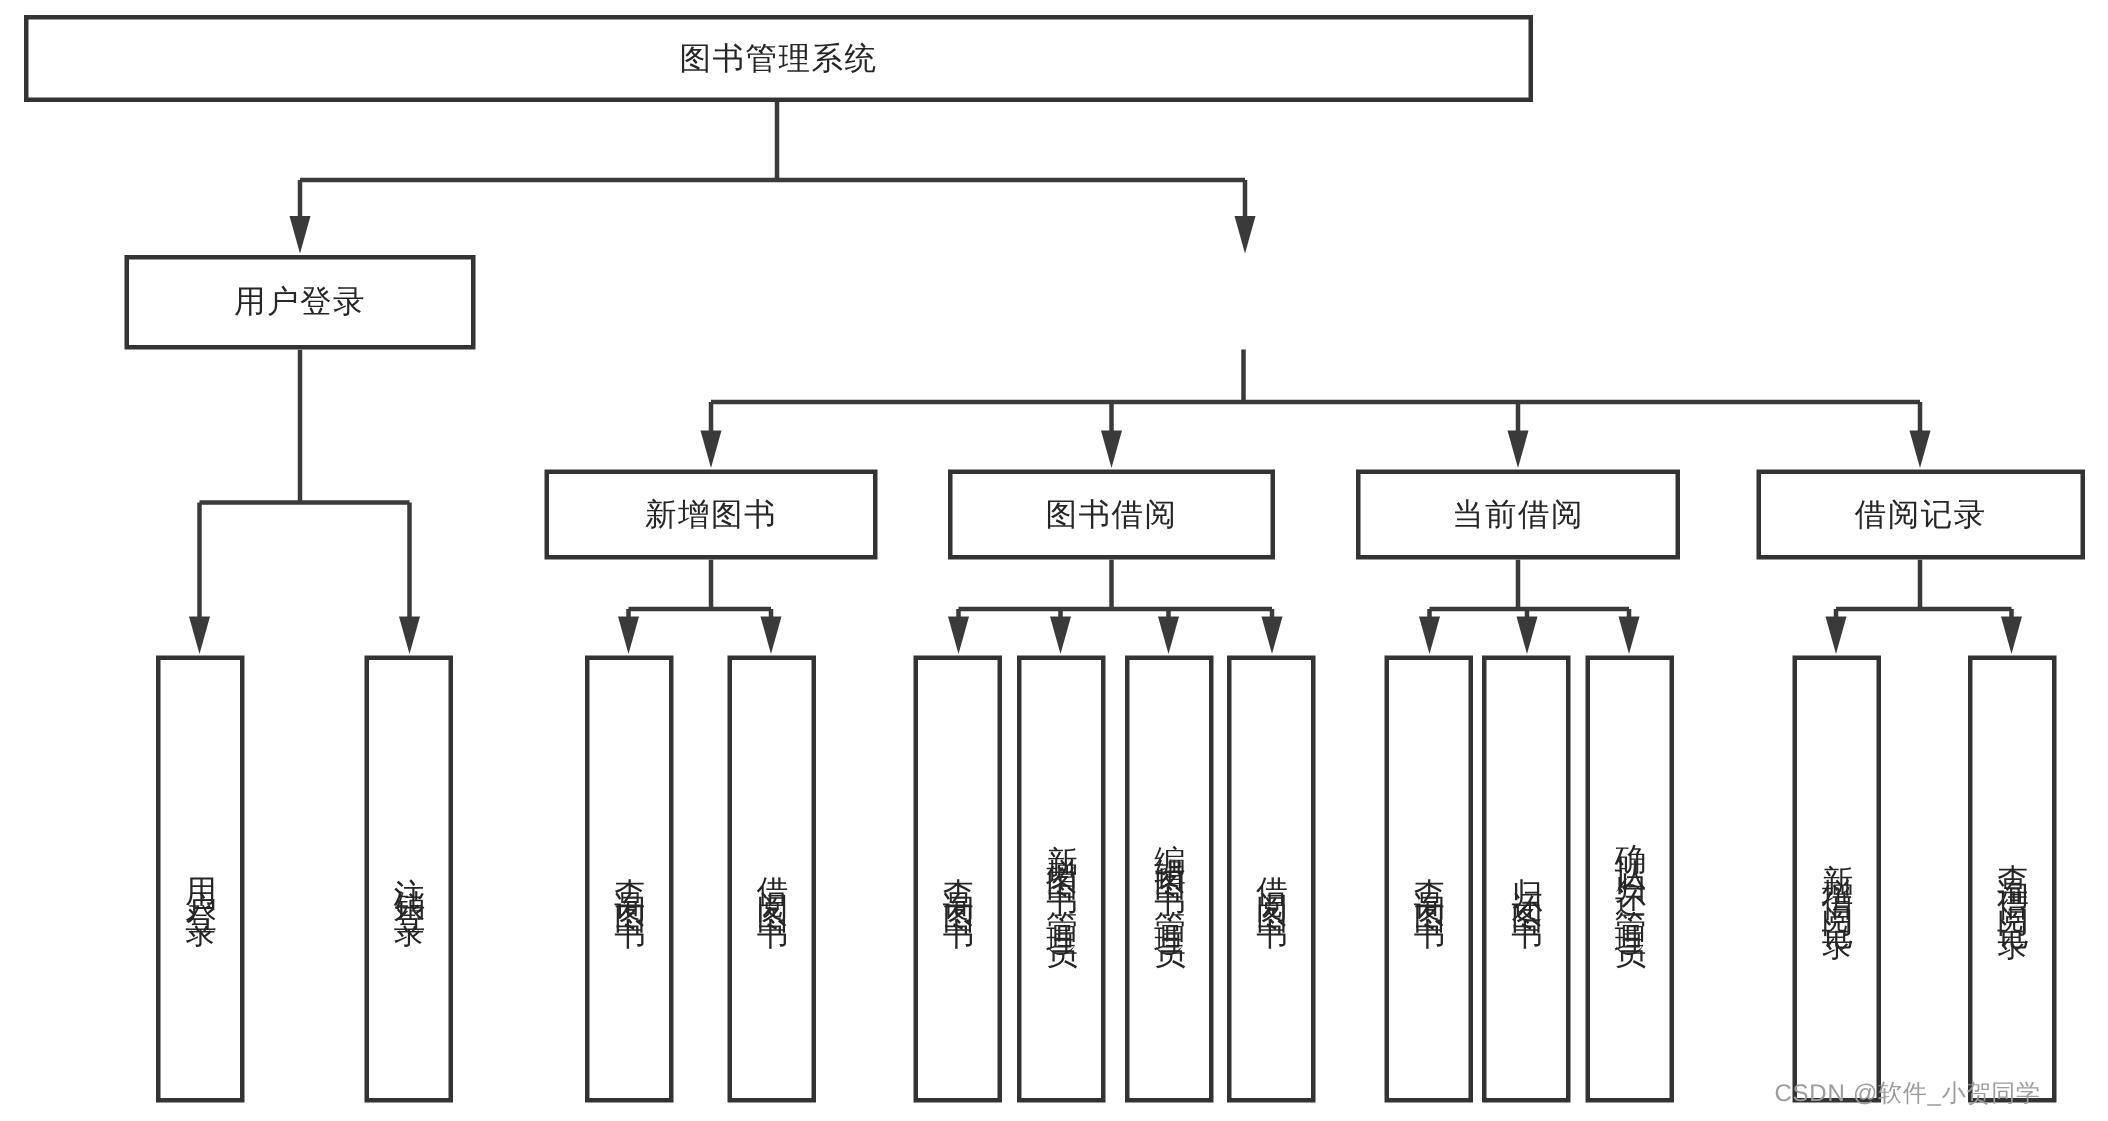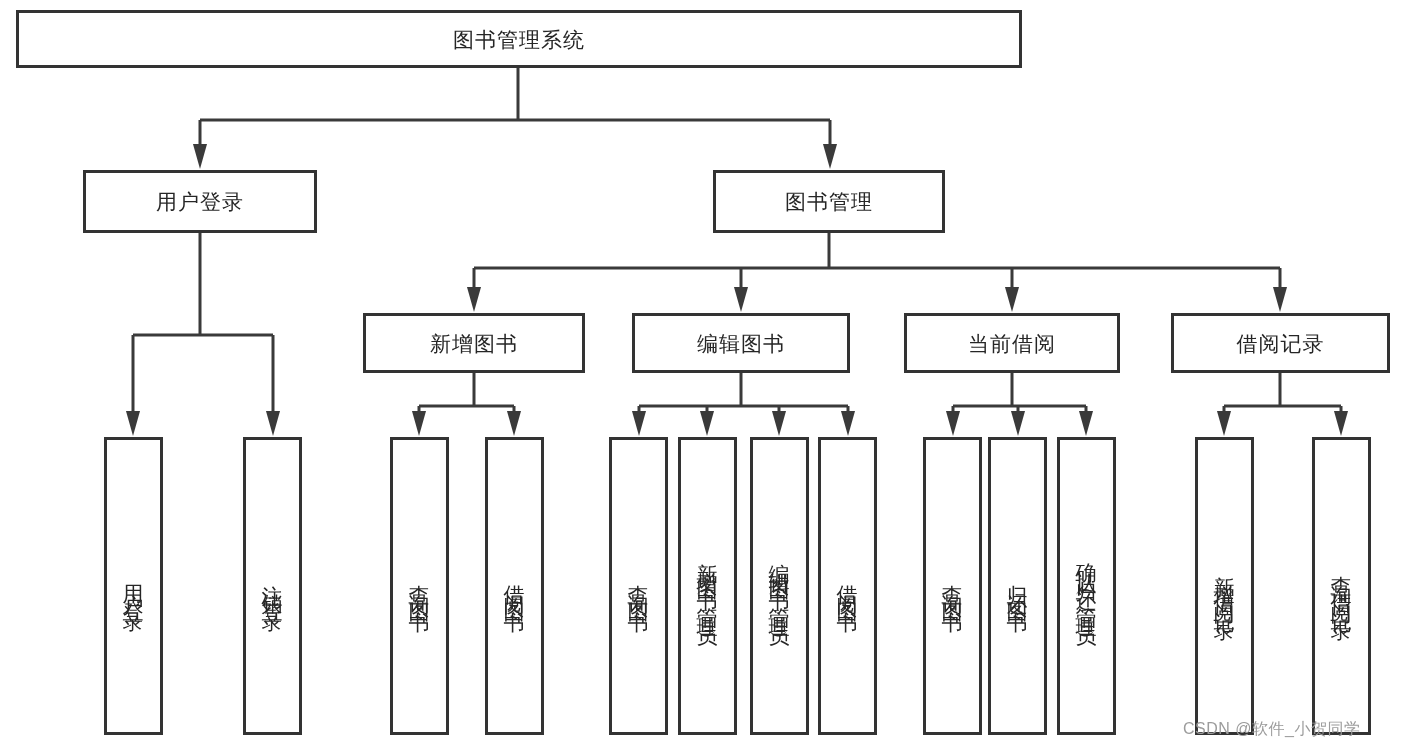--- a/index.html
+++ b/index.html
@@ -134,29 +134,26 @@
     </g>
   </svg>
 
   <div class="hbox n-root">
     <span class="hlabel">图书管理系统</span>
   </div>
 
   <div class="hbox n-user-login">
     <span class="hlabel">用户登录</span>
   </div>
-  <div class="hbox n-book-mgmt">
-    <span class="hlabel">图书管理</span>
-  </div>
 
   <div class="hbox n-new-book-rec">
     <span class="hlabel">新增图书</span>
   </div>
   <div class="hbox n-book-borrow">
-    <span class="hlabel">编辑图书</span>
+    <span class="hlabel">图书借阅</span>
   </div>
   <div class="hbox n-current-borrow">
     <span class="hlabel">当前借阅</span>
   </div>
   <div class="hbox n-borrow-records">
     <span class="hlabel">借阅记录</span>
   </div>
 
   <div class="vbox n-ul-user-login">
     <span class="vlabel">用户登录</span>

